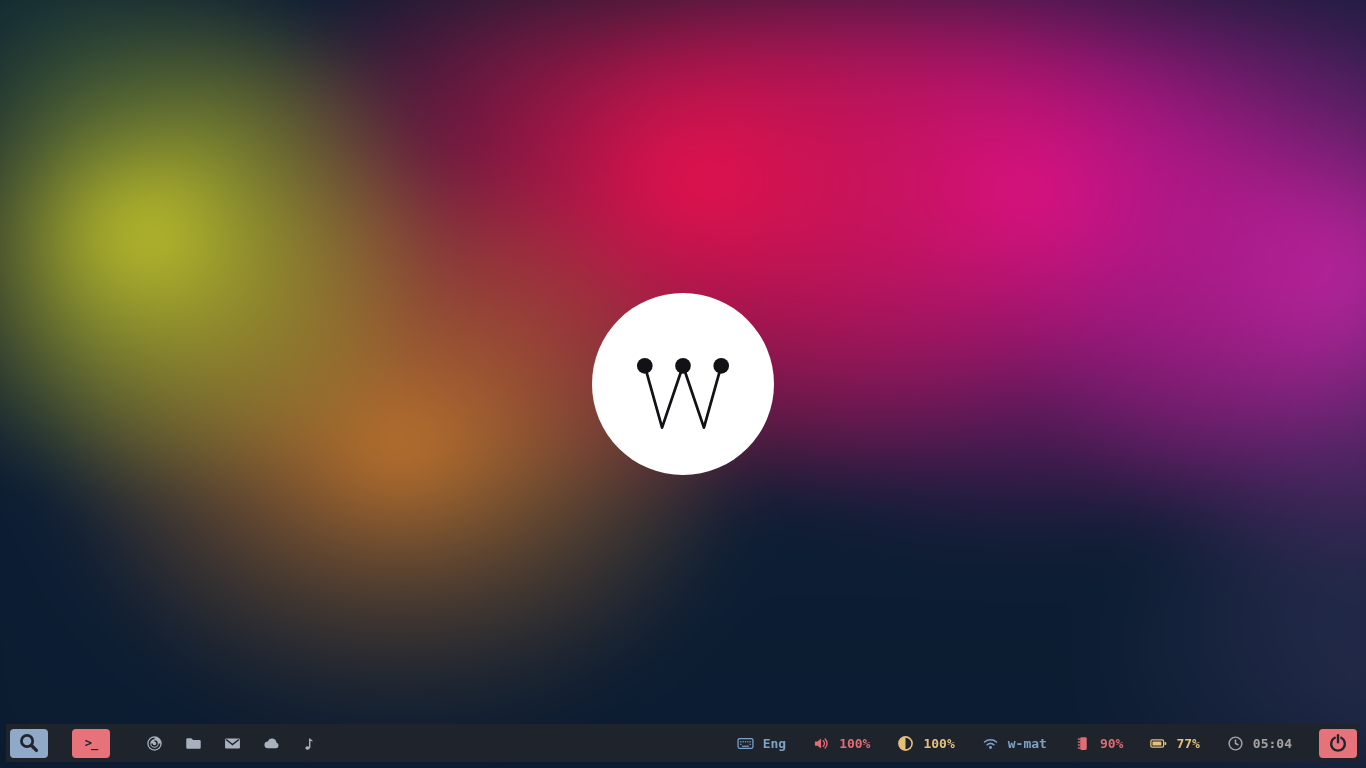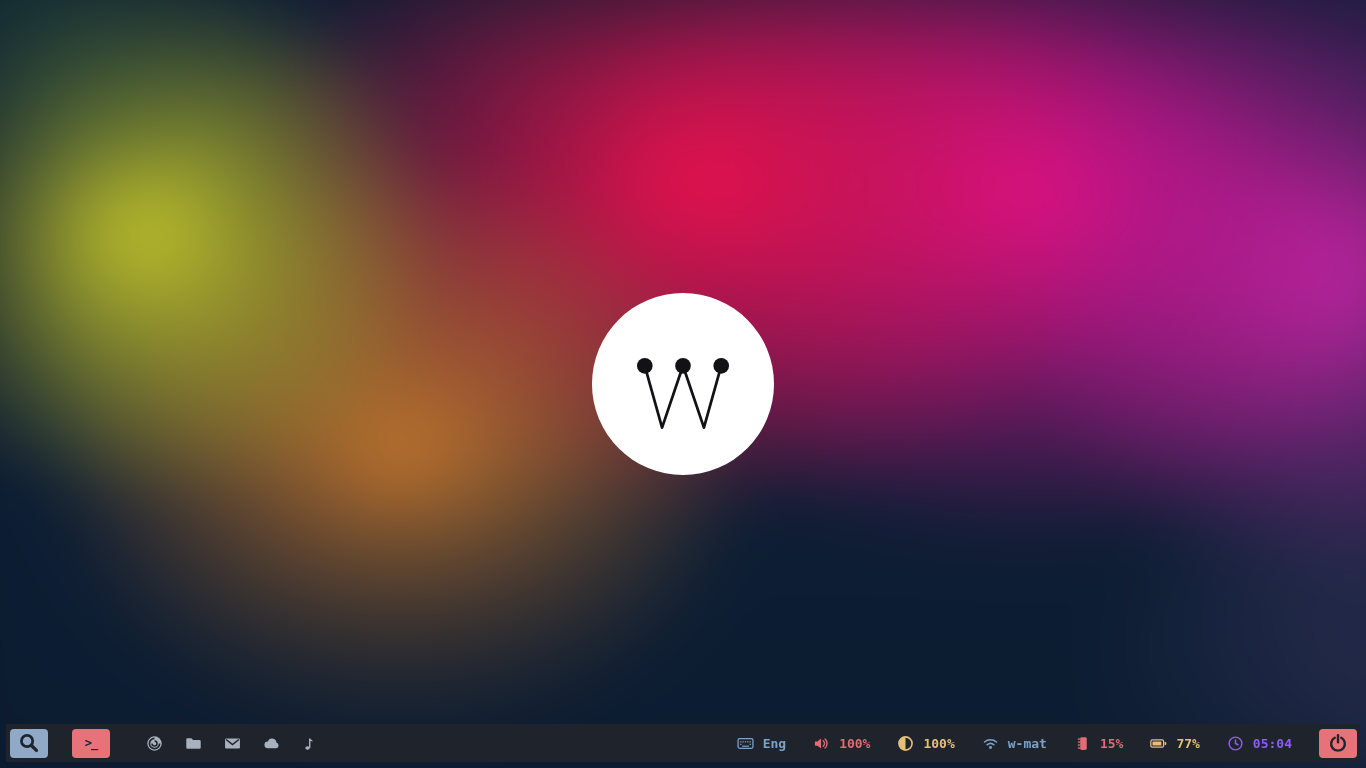--- a/index.html
+++ b/index.html
@@ -60,21 +60,21 @@
   .right-modules{margin-left:auto;display:flex;align-items:center;}
   .module{display:flex;align-items:center;margin-right:27px;cursor:pointer;}
   .module svg{width:17px;height:17px;display:block;margin-right:9px;}
   .mlabel{
     font-family:"DejaVu Sans Mono","Liberation Mono",monospace;
     font-size:13px;font-weight:bold;line-height:1;
   }
   .c-blue{color:#7da2c7;}
   .c-red{color:#e06c75;}
   .c-yellow{color:#e5c07b;}
-  .c-green{color:#8b5cf6;}
+  .c-green{color:#a3a3a3;}
   .power-btn{margin-right:3px;}
 </style>
 </head>
 <body>
 
 <div class="wallpaper"></div>
 
 <div class="logo-circle">
   <svg viewBox="0 0 100 100" aria-label="W">
     <polyline points="29,40 38.5,74 50,40 61.5,74 71,40" fill="none" stroke="#111116" stroke-width="1.5" stroke-linejoin="round"></polyline>
@@ -174,21 +174,21 @@
     </div>
 
     <div class="module c-red">
       <svg viewBox="0 0 16 16">
         <rect x="5.8" y="2" width="6.2" height="12" rx="1.4" fill="currentColor"></rect>
         <rect x="3.6" y="3.2" width="2" height="1.3" fill="currentColor"></rect>
         <rect x="3.6" y="6" width="2" height="1.3" fill="currentColor"></rect>
         <rect x="3.6" y="8.8" width="2" height="1.3" fill="currentColor"></rect>
         <rect x="3.6" y="11.6" width="2" height="1.3" fill="currentColor"></rect>
       </svg>
-      <span class="mlabel">15%</span>
+      <span class="mlabel">90%</span>
     </div>
 
     <div class="module c-yellow">
       <svg viewBox="0 0 16 16">
         <rect x="0.8" y="4.6" width="12" height="6.8" rx="1.4" fill="none" stroke="currentColor" stroke-width="1.2"></rect>
         <rect x="13.7" y="6.6" width="1.6" height="2.8" rx="0.6" fill="currentColor"></rect>
         <rect x="2.3" y="6.1" width="8.4" height="3.8" rx="0.6" fill="currentColor"></rect>
       </svg>
       <span class="mlabel">77%</span>
     </div>

